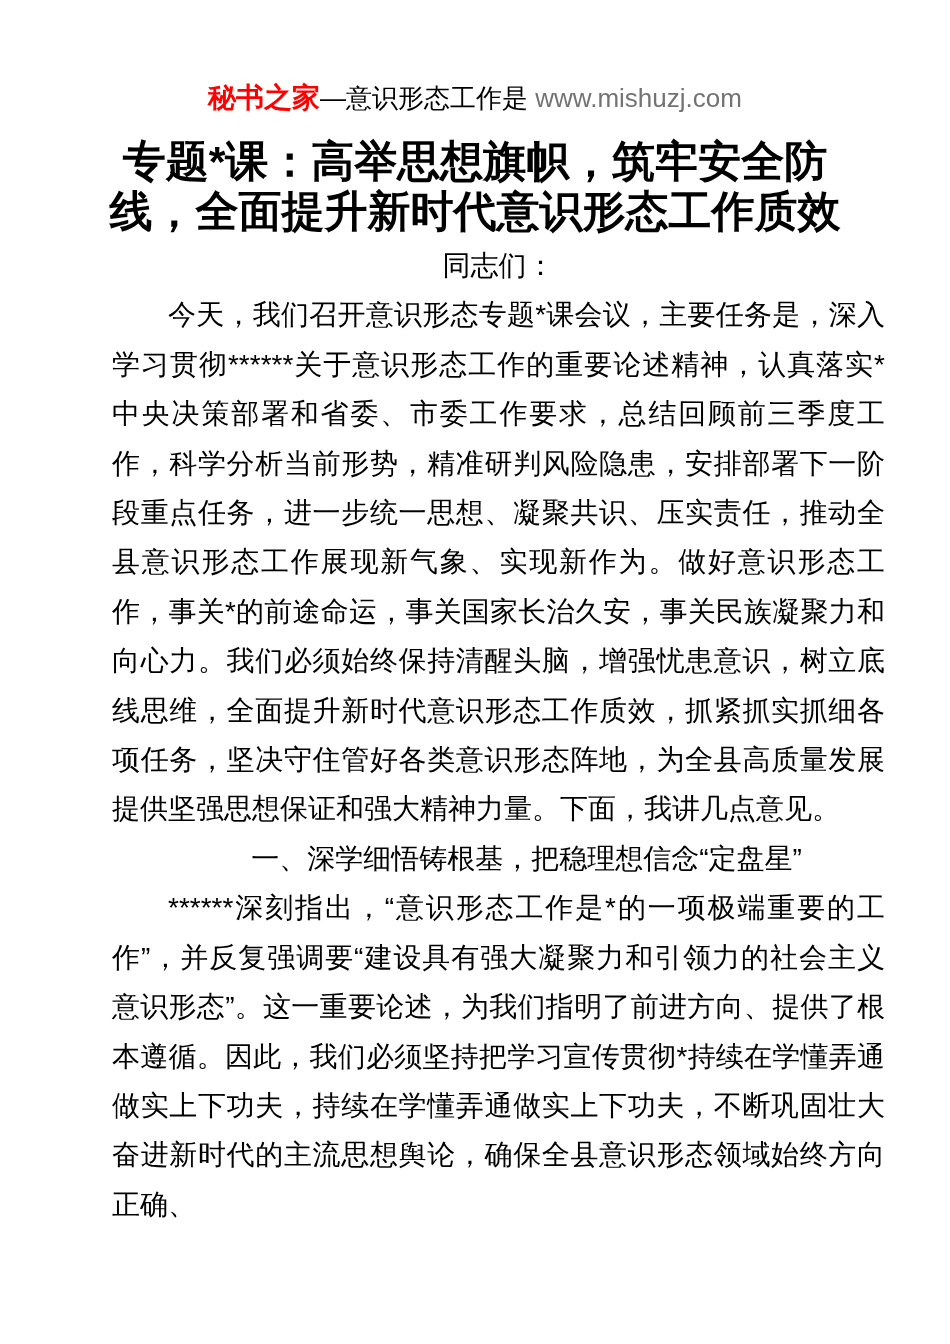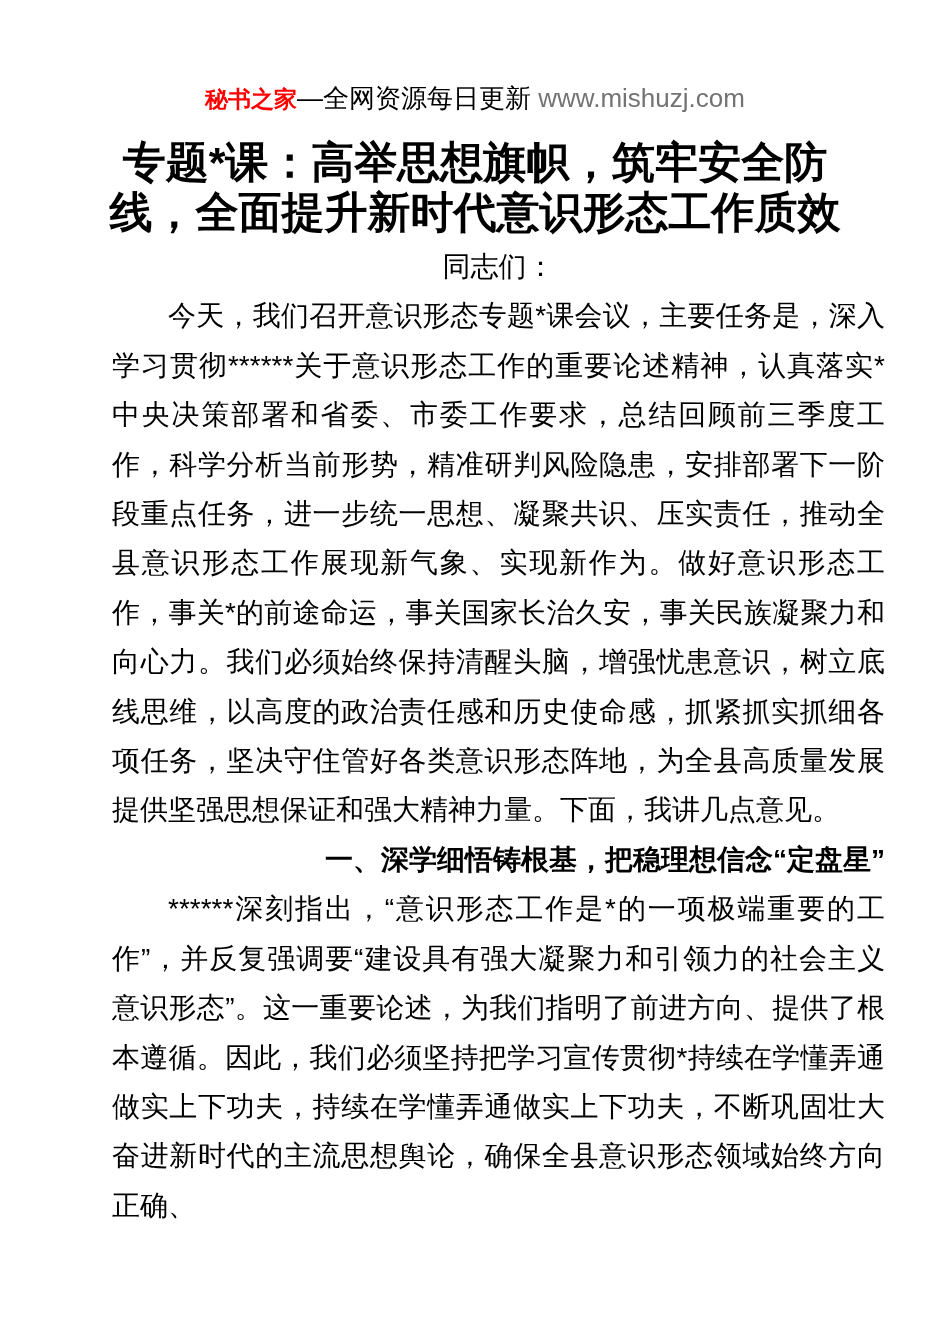--- a/index.html
+++ b/index.html
@@ -24,21 +24,21 @@
     margin-top: 83px;
     width: 950px;
     text-align: center;
     font-size: 26px;
     line-height: 30px;
     white-space: nowrap;
   }
   .banner-brand {
     color: #ff0000;
     font-weight: 700;
-    font-size: 23px;
+    font-size: 28px;
   }
   .banner-tagline {
     color: #000000;
   }
   .banner-url {
     color: #737373;
   }
   .doc-title {
     margin: 23px auto 0 auto;
     width: 773px;
@@ -62,35 +62,35 @@
   }
   p.salutation {
     text-indent: 0;
     text-align: center;
   }
   p.body-para {
     text-indent: 2em;
   }
   p.section-heading {
     text-indent: 2em;
-    font-weight: 700;
-    text-align: right;
+    font-weight: 400;
+    text-align: center;
   }
 </style>
 </head>
 <body>
 
 <div class="doc-page">
 
   <div class="doc-banner">
-    <span class="banner-brand">秘书之家</span><span class="banner-tagline">—全网资源每日更新 </span><span class="banner-url">www.mishuzj.com</span>
+    <span class="banner-brand">秘书之家</span><span class="banner-tagline">—意识形态工作是 </span><span class="banner-url">www.mishuzj.com</span>
   </div>
 
   <h1 class="doc-title">专题*课：高举思想旗帜，筑牢安全防线，全面提升新时代意识形态工作质效</h1>
 
   <div class="doc-body">
     <p class="salutation">同志们：</p>
-    <p class="body-para">今天，我们召开意识形态专题*课会议，主要任务是，深入学习贯彻******关于意识形态工作的重要论述精神，认真落实*中央决策部署和省委、市委工作要求，总结回顾前三季度工作，科学分析当前形势，精准研判风险隐患，安排部署下一阶段重点任务，进一步统一思想、凝聚共识、压实责任，推动全县意识形态工作展现新气象、实现新作为。做好意识形态工作，事关*的前途命运，事关国家长治久安，事关民族凝聚力和向心力。我们必须始终保持清醒头脑，增强忧患意识，树立底线思维，以高度的政治责任感和历史使命感，抓紧抓实抓细各项任务，坚决守住管好各类意识形态阵地，为全县高质量发展提供坚强思想保证和强大精神力量。下面，我讲几点意见。</p>
+    <p class="body-para">今天，我们召开意识形态专题*课会议，主要任务是，深入学习贯彻******关于意识形态工作的重要论述精神，认真落实*中央决策部署和省委、市委工作要求，总结回顾前三季度工作，科学分析当前形势，精准研判风险隐患，安排部署下一阶段重点任务，进一步统一思想、凝聚共识、压实责任，推动全县意识形态工作展现新气象、实现新作为。做好意识形态工作，事关*的前途命运，事关国家长治久安，事关民族凝聚力和向心力。我们必须始终保持清醒头脑，增强忧患意识，树立底线思维，全面提升新时代意识形态工作质效，抓紧抓实抓细各项任务，坚决守住管好各类意识形态阵地，为全县高质量发展提供坚强思想保证和强大精神力量。下面，我讲几点意见。</p>
     <p class="section-heading">一、深学细悟铸根基，把稳理想信念“定盘星”</p>
     <p class="body-para">******深刻指出，“意识形态工作是*的一项极端重要的工作”，并反复强调要“建设具有强大凝聚力和引领力的社会主义意识形态”。这一重要论述，为我们指明了前进方向、提供了根本遵循。因此，我们必须坚持把学习宣传贯彻*持续在学懂弄通做实上下功夫，持续在学懂弄通做实上下功夫，不断巩固壮大奋进新时代的主流思想舆论，确保全县意识形态领域始终方向正确、</p>
   </div>
 
 </div>
 
 </body></html>

